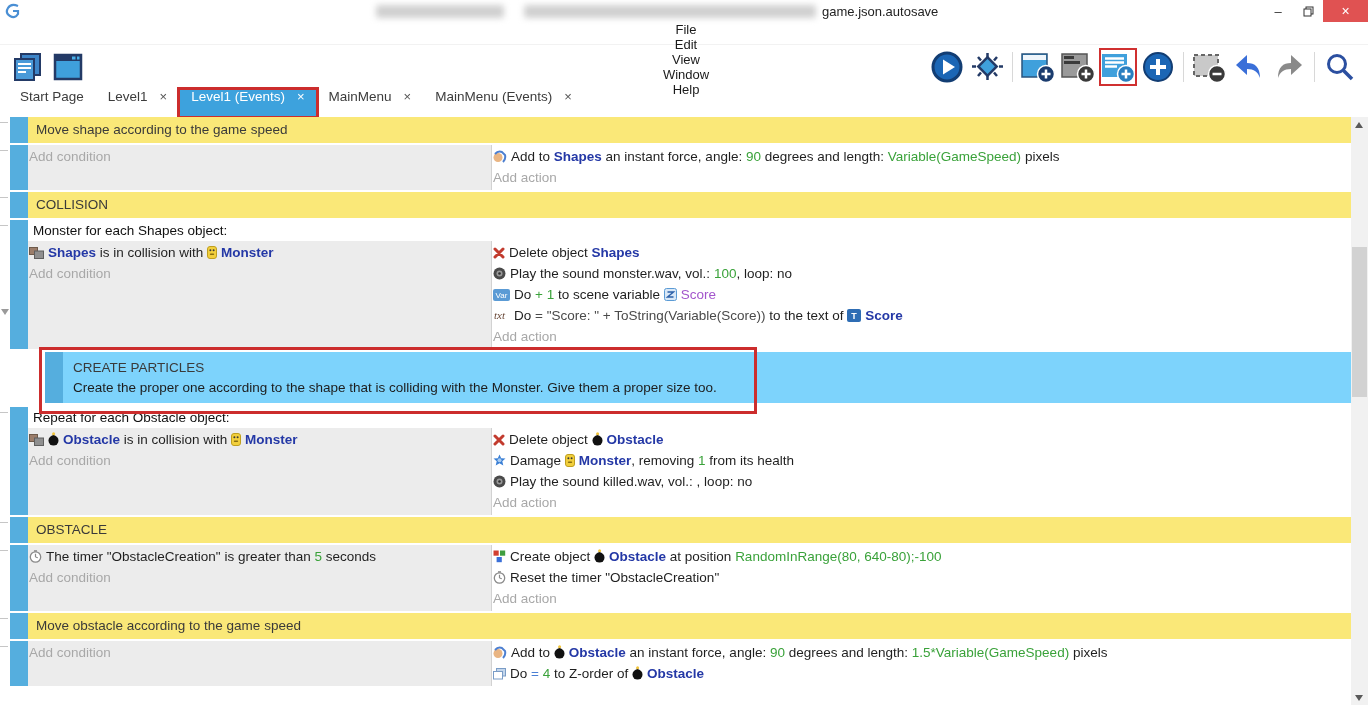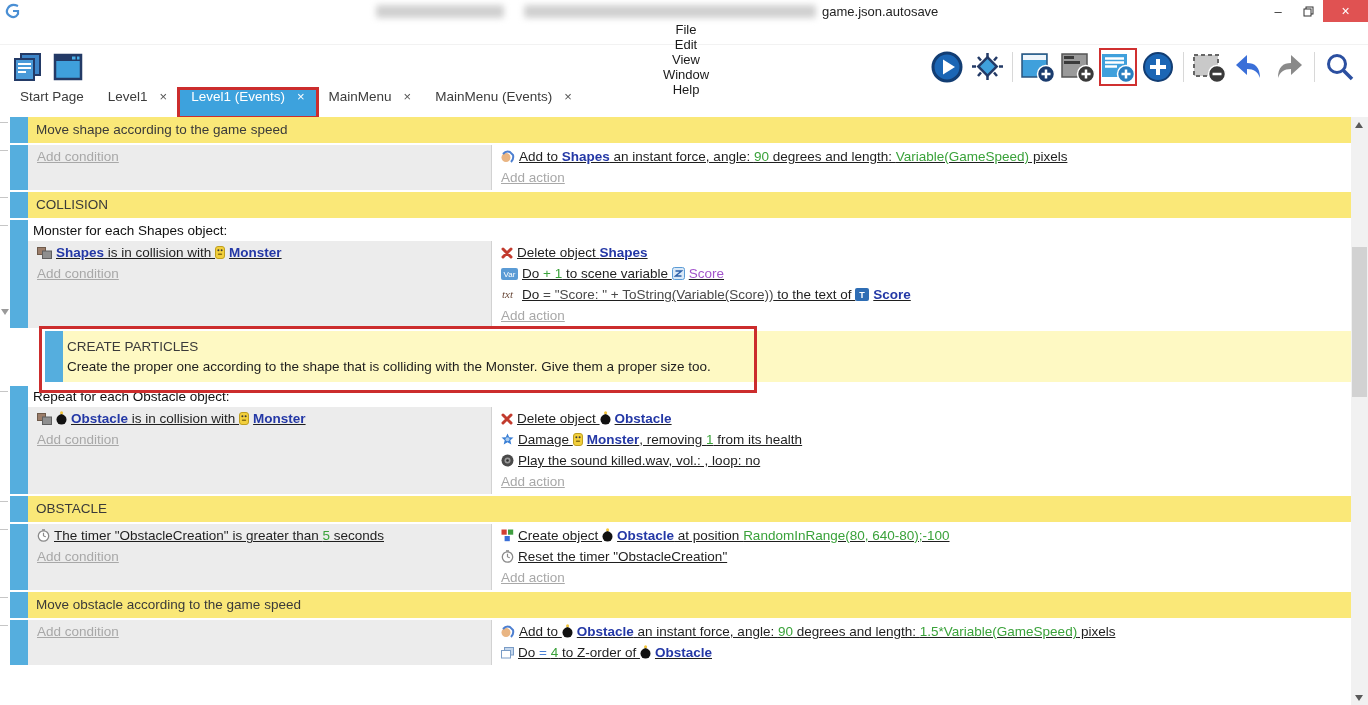--- a/index.html
+++ b/index.html
@@ -41,29 +41,29 @@
   
   .sheet{position:relative;height:589px;background:#fff;padding-left:10px;padding-right:17px;overflow:hidden;}
   .rows{width:100%;}
   .row{position:relative;display:flex;margin-bottom:2px;}
   .row.sub{margin-left:35px;margin-top:3px;margin-bottom:4px;}
   .bar{width:18px;flex:none;background:#55aede;}
   .tick{position:absolute;left:-10px;top:5px;width:8px;height:1px;background:#c6c6c6;}
   .comment{flex:1;background:#fae878;padding:3px 8px;}
   .comment .c-title{line-height:20px;color:#3a3a3a;}
   .comment .c-body{line-height:19px;color:#1d1d1d;}
-  .comment.sel{background:#fef9c3;padding:6px 4px;}
+  .comment.sel{background:#7dd3fc;padding:6px 10px;}
   .redbox{position:absolute;left:-6px;top:-5px;width:712px;height:calc(100% + 10px);
           border:3px solid #cc2d2d;pointer-events:none;z-index:3;}
   .ev{flex:1;display:flex;flex-direction:column;}
   .ev-header{background:#fff;height:21px;line-height:21px;padding-left:5px;color:#111;}
   .ev-body{display:flex;flex:1;}
   .cond{width:463px;flex:none;background:#ececec;border-right:1px solid #d2d2d2;padding:1px 0 2px;}
   .act{flex:1;background:#fff;padding:1px 0 2px;}
-  .line{height:21px;line-height:21px;padding-left:9px;white-space:nowrap;overflow:hidden;text-decoration:underline;}
+  .line{height:21px;line-height:21px;padding-left:1px;white-space:nowrap;overflow:hidden;}
   .ph{color:#a8a8a8;}
   .obj{font-weight:bold;color:#2438a6;}
   .g{color:#3aa23a;}
   .p{color:#a355cc;}
   .d{color:#4a4a4a;}
   .b{color:#4a7fd4;}
   .icon{display:inline-block;vertical-align:-2px;margin-right:4px;}
 
   .fold{position:absolute;left:1px;top:192px;width:0;height:0;
         border-left:4px solid transparent;border-right:4px solid transparent;border-top:6px solid #9a9a9a;}
@@ -271,20 +271,25 @@
                       <circle cx="3.4" cy="4.2" r="1" fill="#3a3a3a"></circle>
                       <circle cx="6.6" cy="4.2" r="1" fill="#3a3a3a"></circle>
                       <rect x="2.8" y="7.5" width="4.4" height="1.6" rx="0.8" fill="#8a6f10"></rect>
                     </svg></span><span class="obj">Monster</span></div>
                 <div class="line ph">Add condition</div>
               </div>
               <div class="act">
                 <div class="line"><span class="icon"><svg width="12" height="12">
                       <path d="M2 2 L10 10 M10 2 L2 10" stroke="#c23b2e" stroke-width="3" stroke-linecap="round"></path>
                     </svg></span><span>Delete object </span><span class="obj">Shapes</span></div>
+                <div class="line"><span class="icon"><svg width="13" height="13">
+                      <circle cx="6.5" cy="6.5" r="6" fill="#4a4a4a"></circle>
+                      <circle cx="6.5" cy="6.5" r="3" fill="#999"></circle>
+                      <circle cx="6.5" cy="6.5" r="1.3" fill="#2f2f2f"></circle>
+                    </svg></span><span>Play the sound </span><span>monster.wav</span><span>, vol.: </span><span class="g">100</span><span>, loop: </span><span>no</span></div>
                 <div class="line"><span class="icon"><svg width="17" height="12">
                       <rect width="17" height="12" rx="2" fill="#5b9bd5"></rect>
                       <text x="8.5" y="9" font-size="8" fill="#fff" text-anchor="middle" font-family="Liberation Sans, sans-serif">Var</text>
                     </svg></span><span>Do </span><span class="g">+ 1</span><span> to scene variable </span><span class="icon"><svg width="13" height="13">
                       <rect x="0.5" y="0.5" width="12" height="12" rx="2" fill="#d9e8f7" stroke="#5b9bd5"></rect>
                       <path d="M3.5 4 L9.5 4 L3.5 9 L9.5 9" stroke="#2b5fa8" stroke-width="1.4" fill="none"></path>
                     </svg></span><span class="p">Score</span></div>
                 <div class="line"><span class="icon"><svg width="17" height="13">
                       <text x="1" y="10" font-size="11" font-style="italic" fill="#6b4a3a" font-family="Liberation Serif, serif">txt</text>
                     </svg></span><span>Do </span><span class="d">= "Score: " + ToString(Variable(Score))</span><span> to the text of </span><span class="icon"><svg width="14" height="13">

